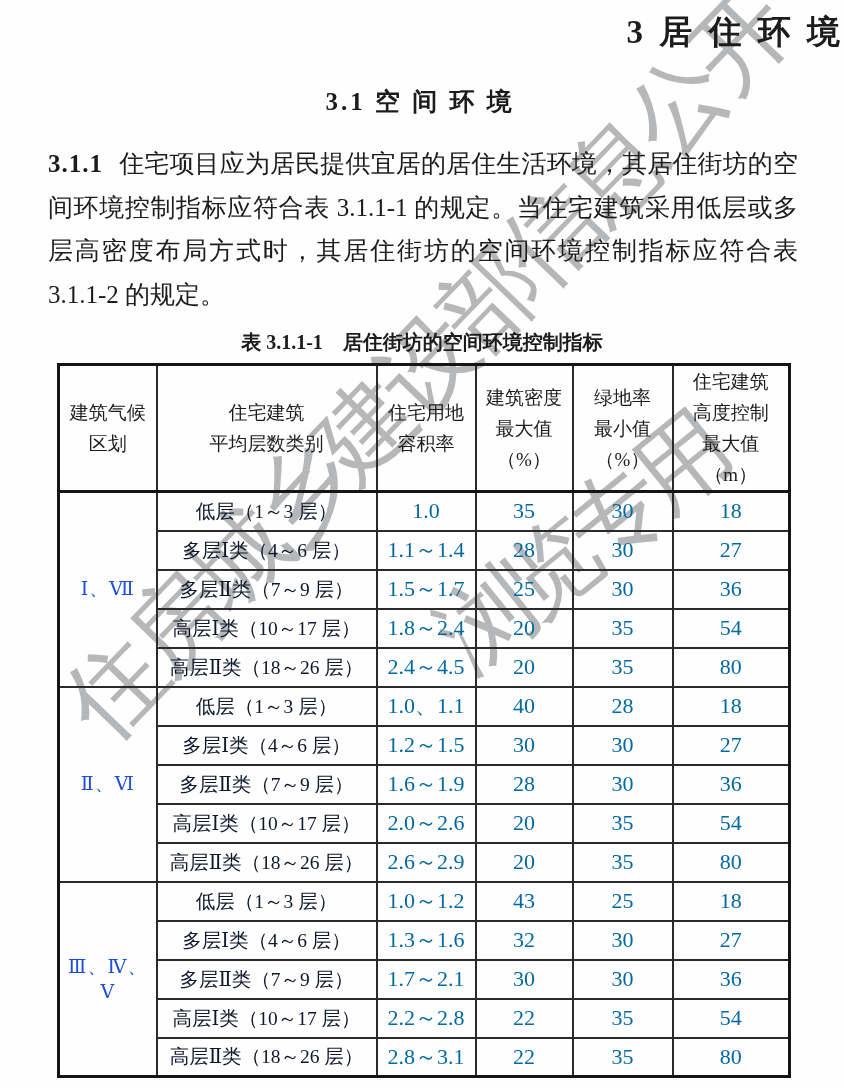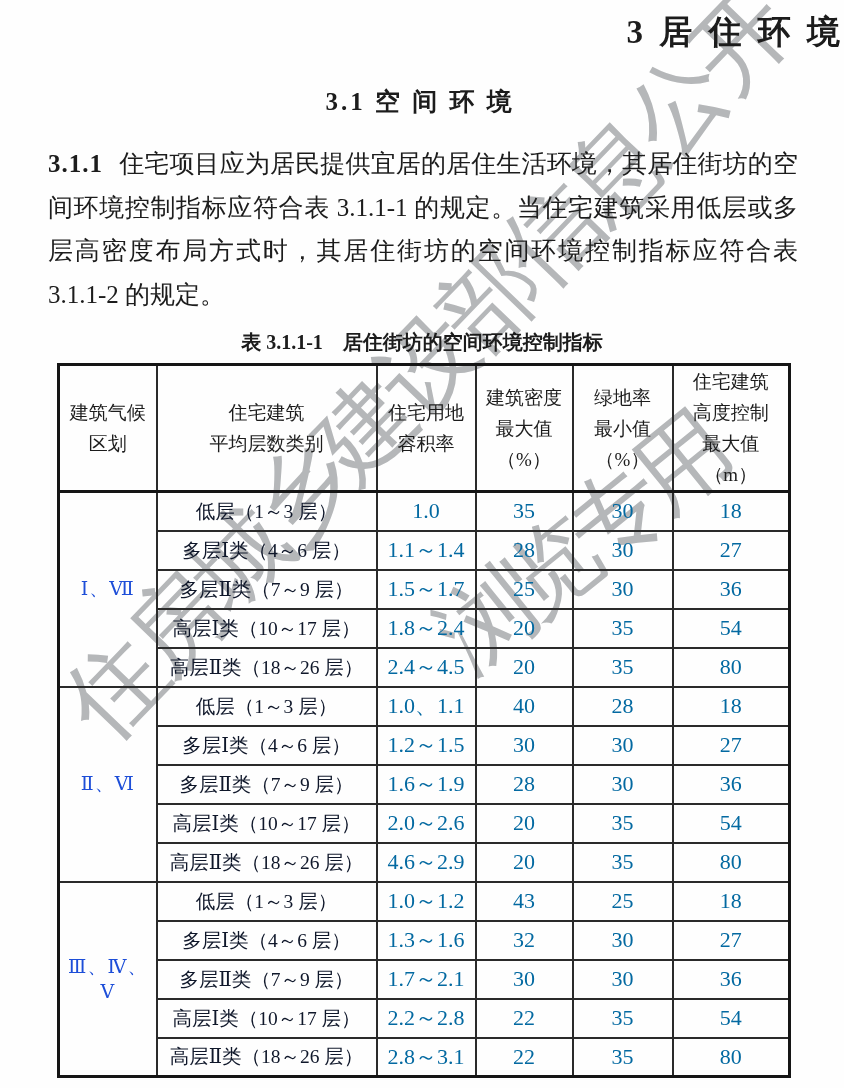--- a/index.html
+++ b/index.html
@@ -201,21 +201,21 @@
         </tr>
         <tr>
           <td class="lbl">高层Ⅰ类（10～17 层）</td>
           <td class="num">2.0～2.6</td>
           <td class="num">20</td>
           <td class="num">35</td>
           <td class="num">54</td>
         </tr>
         <tr>
           <td class="lbl">高层Ⅱ类（18～26 层）</td>
-          <td class="num">4.6～2.9</td>
+          <td class="num">2.6～2.9</td>
           <td class="num">20</td>
           <td class="num">35</td>
           <td class="num">80</td>
         </tr>
 
         <tr>
           <td class="zone" rowspan="5">Ⅲ、Ⅳ、Ⅴ</td>
           <td class="lbl">低层（1～3 层）</td>
           <td class="num">1.0～1.2</td>
           <td class="num">43</td>

